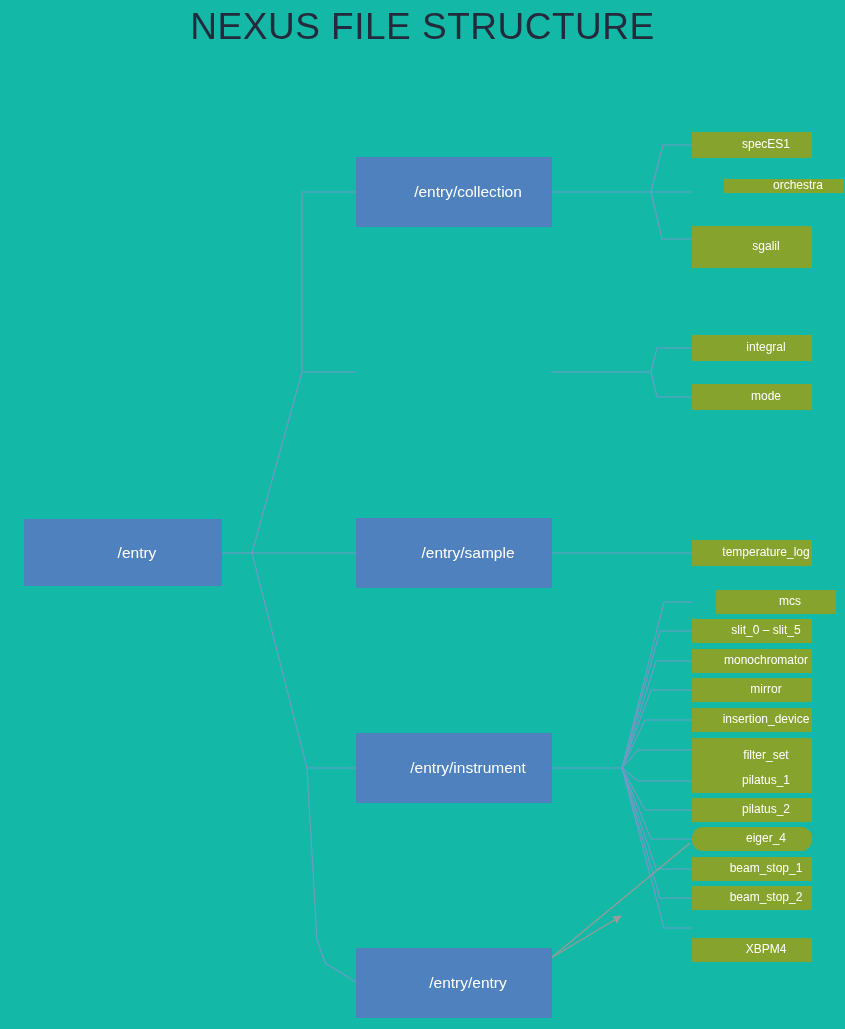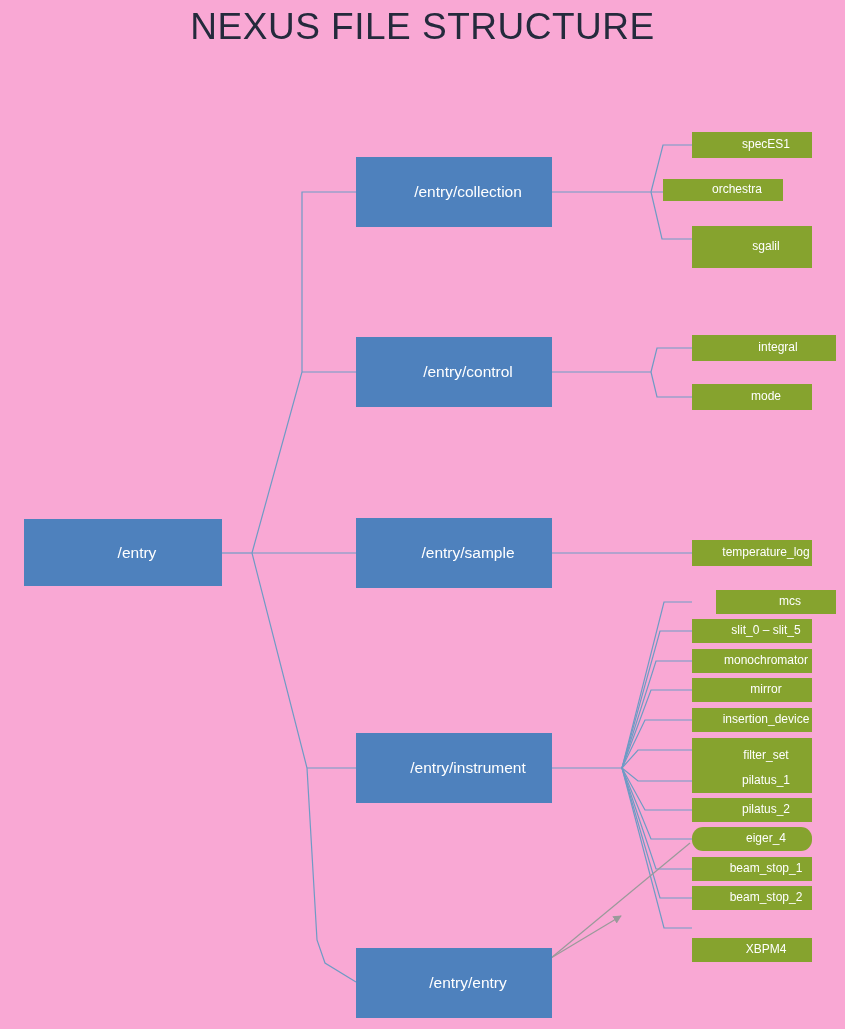--- a/index.html
+++ b/index.html
@@ -4,21 +4,21 @@
 <style>
   html, body {
     margin: 0;
     padding: 0;
     background: #ffffff;
   }
   #canvas {
     position: relative;
     width: 845px;
     height: 1029px;
-    background: #f9a8d4;
+    background: #14b8a6;
     font-family: "Liberation Sans", sans-serif;
     overflow: hidden;
   }
   #title {
     position: absolute;
     left: 0;
     top: 6px;
     width: 845px;
     text-align: center;
     font-size: 37px;
@@ -127,31 +127,28 @@
   <div class="node blue" style="left:356px; top:157px; width:196px; height:70px;">
     <span>/entry/collection</span>
   </div>
 
   <div class="node blue" style="left:24px; top:519px; width:198px; height:67px;">
     <span>/entry</span>
   </div>
   <div class="node green" style="left:692px; top:132px; width:120px; height:26px;">
     <span>specES1</span>
   </div>
-  <div class="node green" style="left:663px; top:179px; width:120px; height:22px;">
+  <div class="node green" style="left:724px; top:179px; width:120px; height:14px;">
     <span>orchestra</span>
   </div>
   <div class="node green" style="left:692px; top:226px; width:120px; height:42px;">
     <span>sgalil</span>
   </div>
 
-  <div class="node blue" style="left:356px; top:337px; width:196px; height:70px;">
-    <span>/entry/control</span>
-  </div>
-  <div class="node green" style="left:692px; top:335px; width:144px; height:26px;">
+  <div class="node green" style="left:692px; top:335px; width:120px; height:26px;">
     <span>integral</span>
   </div>
   <div class="node green" style="left:692px; top:384px; width:120px; height:26px;">
     <span>mode</span>
   </div>
 
   <div class="node blue" style="left:356px; top:518px; width:196px; height:70px;">
     <span>/entry/sample</span>
   </div>
   <div class="node green" style="left:692px; top:540px; width:120px; height:26px;">

